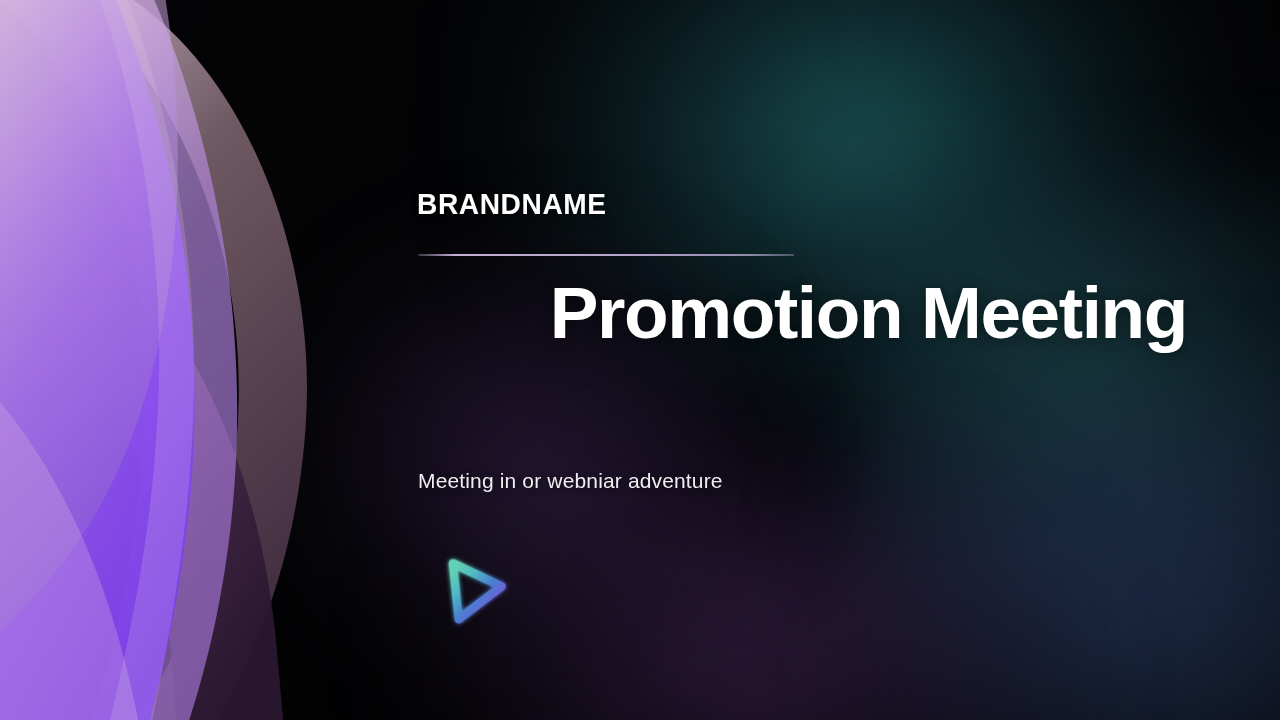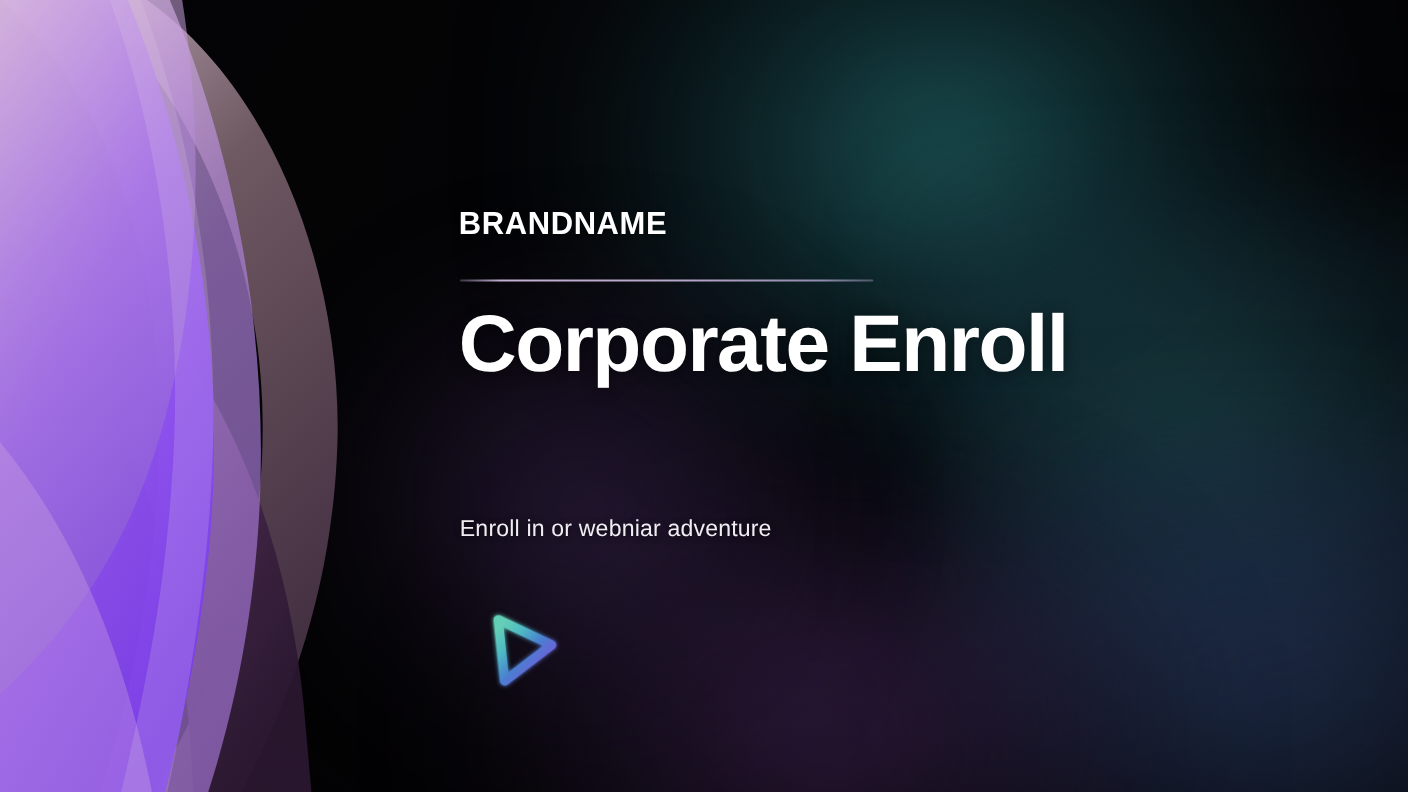--- a/index.html
+++ b/index.html
@@ -90,21 +90,21 @@
   #ribbons {
     position:absolute;
     left:0; top:0;
     width:330px; height:720px;
   }
 
   
   #content {
     position:absolute;
     left:417px; top:0;
-    width:760px; height:720px;
+    width:760px; height:720px;text-align:right;
   }
 
   .brandname {
     position:absolute;
     left:0; top:190px;
     font-size:29px;
     font-weight:700;
     color:#ffffff;
     letter-spacing:0.6px;
     line-height:1;
@@ -228,24 +228,24 @@
     </svg>
   </div>
 
   <div id="content">
 
     <div class="brandname">BRANDNAME</div>
 
     <div class="divider"></div>
 
     <h1 class="headline">
-      <span class="ln">Corporate Enroll</span>
+      <span class="ln">Promotion Meeting</span>
     </h1>
 
-    <div class="subtitle">Enroll in or webniar adventure</div>
+    <div class="subtitle">Meeting in or webniar adventure</div>
 
     <button class="play-btn" aria-label="Play">
       <svg width="88" height="88" viewBox="0 0 88 88">
         <defs>
           <linearGradient id="gPlay" x1="0.12" y1="0.05" x2="0.80" y2="1">
             <stop offset="0%" stop-color="#63cfb6"></stop>
             <stop offset="28%" stop-color="#4fb9c4"></stop>
             <stop offset="58%" stop-color="#4a7fd0"></stop>
             <stop offset="100%" stop-color="#8250e0"></stop>
           </linearGradient>

